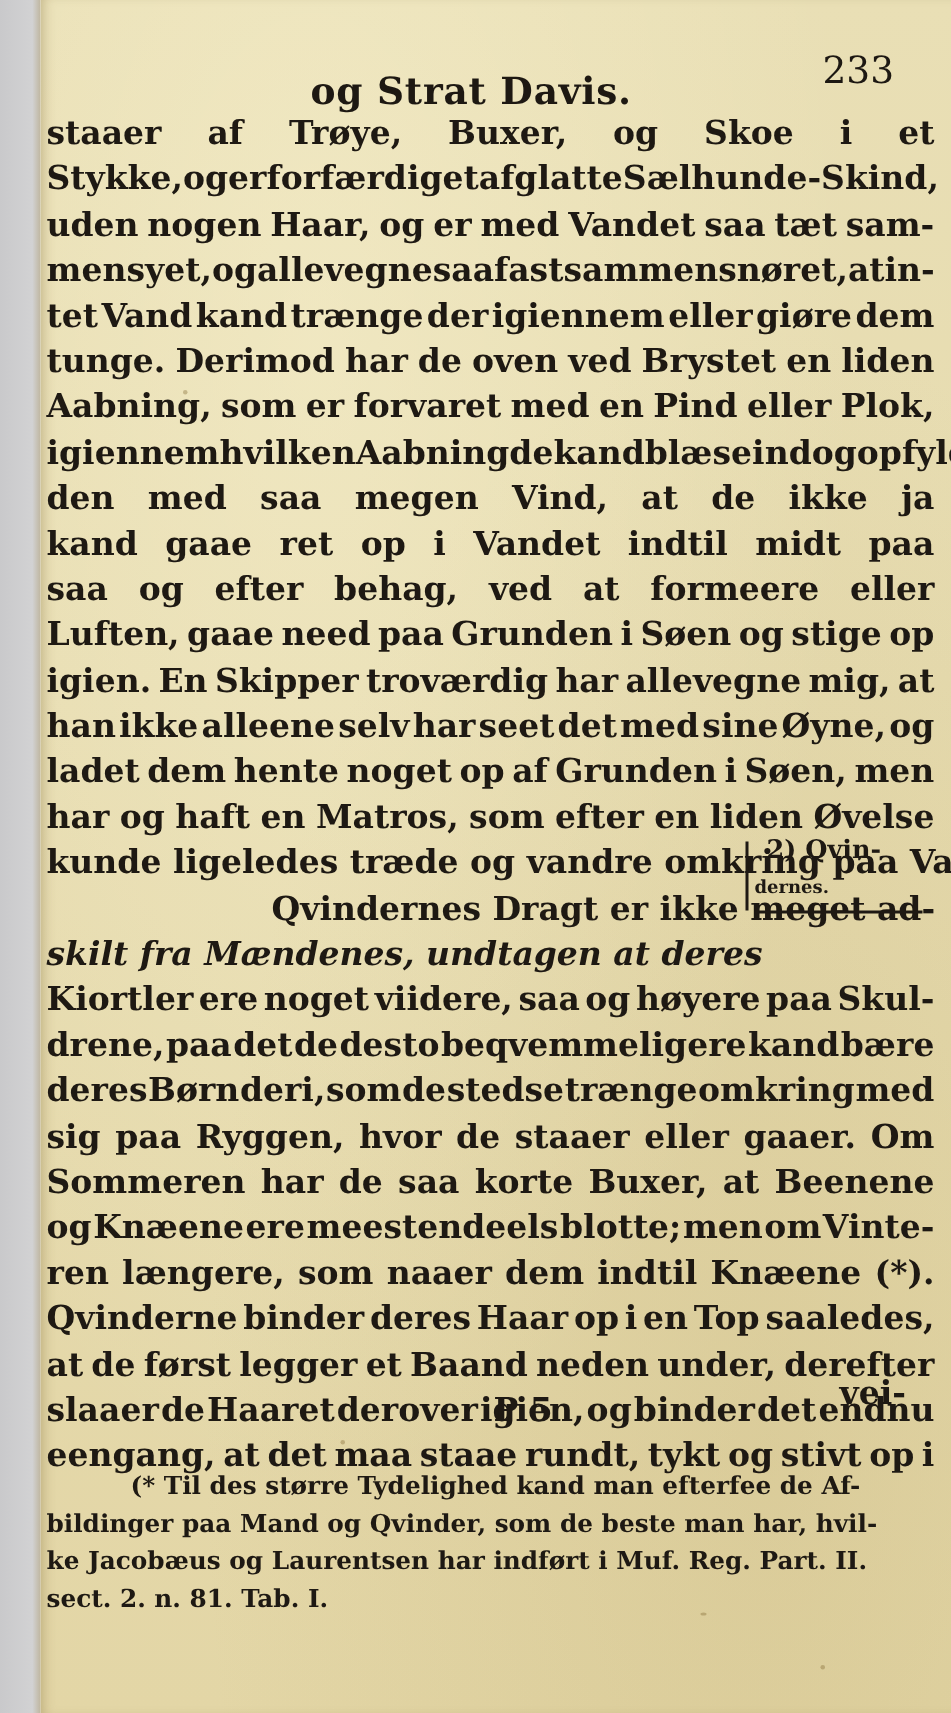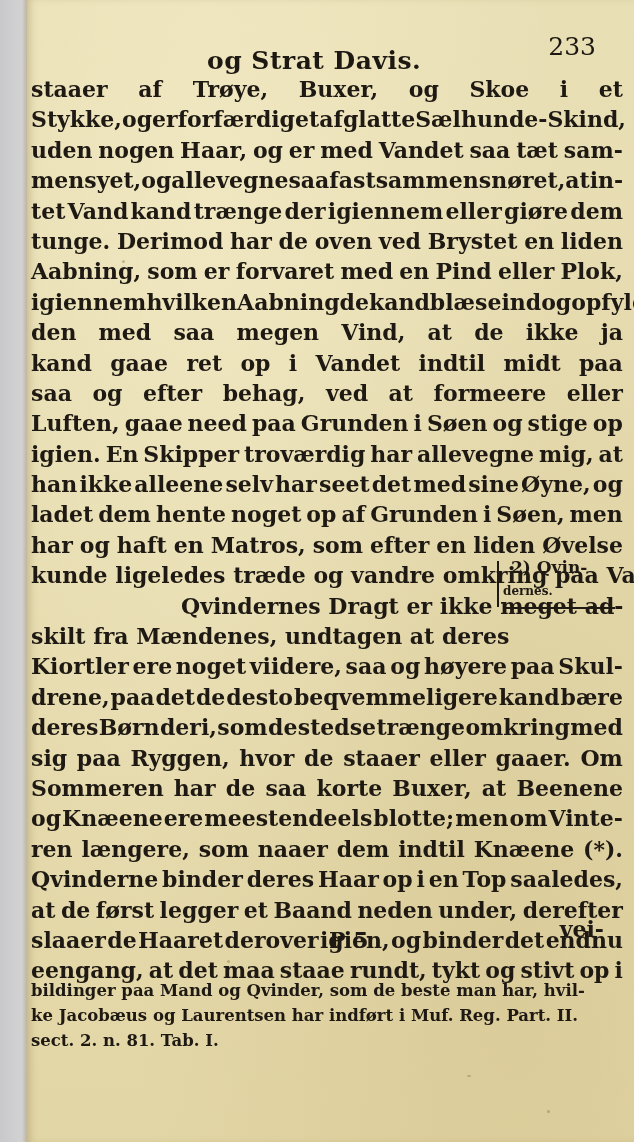--- a/index.html
+++ b/index.html
@@ -39,21 +39,21 @@
     font-size: 22px; line-height: 30.4px; color: #1e1913;
     font-weight: bold;
   }
   .line {
     display: flex; justify-content: space-between;
     white-space: nowrap; height: 30.4px; overflow: visible;
   }
   .line span.w { display: inline-block; }
   .line.short { justify-content: flex-start; }
   .line.indent { padding-left: 150px; }
-  .line.narrow { width: 462px; }
+  .line.narrow { width: 462px; font-style: italic; }
   .margin-note {
     position: absolute; left: 468px; top: 555px; width: 128px;
     font-size: 17px; line-height: 24px; color: #1e1913; font-weight: bold;
   }
   .margin-rule-v {
     position: absolute; left: 2px; top: 6px; width: 2px; height: 46px; background: #1e1913;
   }
   .margin-rule-h {
     position: absolute; left: 8px; top: 52px; width: 112px; height: 2px; background: #1e1913;
   }
@@ -397,18 +397,19 @@
     <span class="l2">dernes.</span>
     <div class="margin-rule-h"></div>
   </div>
 
   <div class="signature-line">
     <span class="signature">P 5</span>
     <span class="catchword">vei-</span>
   </div>
 
   <div class="footnote">
+    <div class="line short first">(* Til des større Tydelighed kand man efterfee de Af-</div>
     <div class="line short">bildinger paa Mand og Qvinder, som de beste man har, hvil-</div>
     <div class="line short">ke Jacobæus og Laurentsen har indført i Muf. Reg. Part. II.</div>
     <div class="line short">sect. 2. n. 81. Tab. I.</div>
   </div>
 
 </div>
 
 </body></html>

